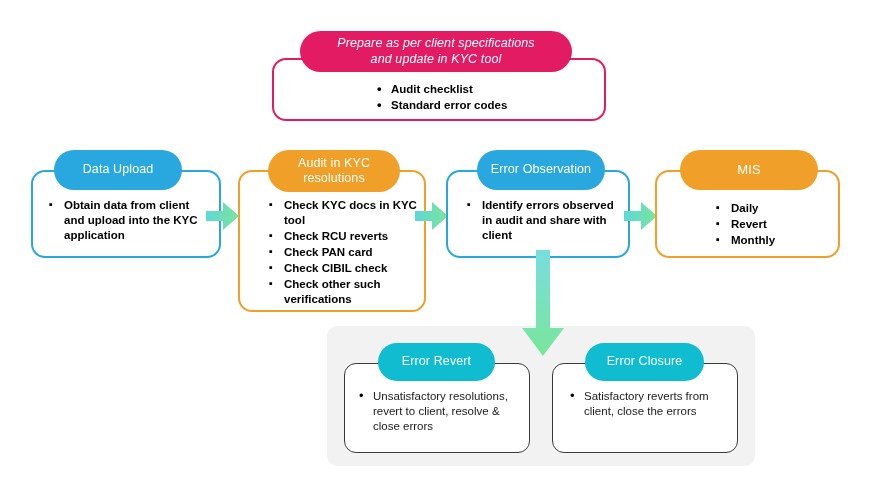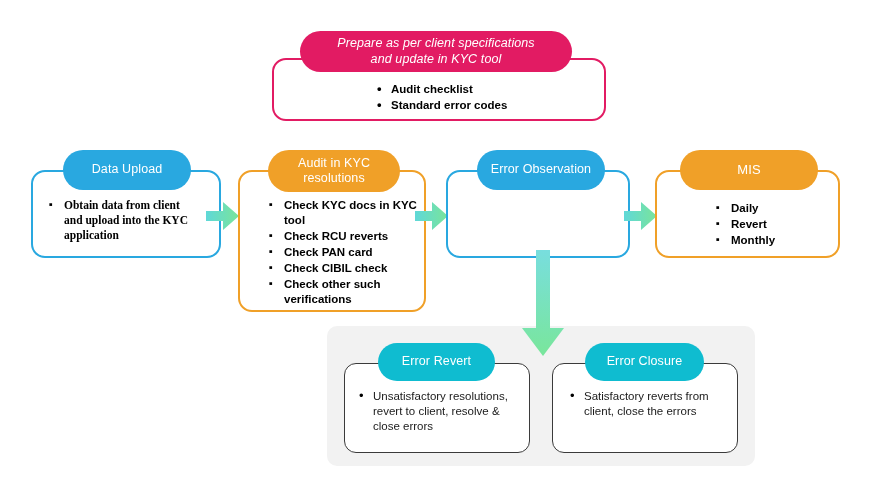--- a/index.html
+++ b/index.html
@@ -113,25 +113,25 @@
     </span>
   </div>
 
   <ul class="bullets dotb bold" style="left:375px; top:82px; width:230px; font-size:11.5px;">
     <li>Audit checklist</li>
     <li>Standard error codes</li>
   </ul>
 
   <div class="card blue" style="left:31px; top:170px; width:190px; height:88px;"></div>
 
-  <div class="pill blue" style="left:63px; top:150px; width:128px; height:40px; font-size:12.5px;">
+  <div class="pill blue" style="left:54px; top:150px; width:128px; height:40px; font-size:12.5px;">
     <span>Data Upload</span>
   </div>
 
-  <ul class="bullets bold" style="left:48px; top:198px; width:150px; font-size:11.5px;font-family:Liberation Serif, serif;">
+  <ul class="bullets bold" style="left:48px; top:198px; width:150px; font-size:11.5px;">
     <li>Obtain data from client and upload into the KYC application</li>
   </ul>
 
   <svg class="harrow" style="left:206px; top:199px;" viewBox="0 0 34 34">
     <defs>
       <linearGradient id="g1" x1="0" y1="0" x2="1" y2="0">
         <stop offset="0%" stop-color="#5fd8d8"></stop>
         <stop offset="100%" stop-color="#7ae49a"></stop>
       </linearGradient>
     </defs>
@@ -164,20 +164,23 @@
     </defs>
     <path d="M0,12 L17,12 L17,3 L33,17 L17,31 L17,22 L0,22 Z" fill="url(#g2)"></path>
   </svg>
 
   <div class="card blue" style="left:446px; top:170px; width:184px; height:88px;"></div>
 
   <div class="pill blue" style="left:477px; top:150px; width:128px; height:40px; font-size:12.5px;">
     <span>Error Observation</span>
   </div>
 
+  <ul class="bullets bold" style="left:466px; top:198px; width:152px; font-size:11.5px;">
+    <li>Identify errors observed in audit and share with client</li>
+  </ul>
 
   <svg class="harrow" style="left:624px; top:199px;" viewBox="0 0 34 34">
     <defs>
       <linearGradient id="g3" x1="0" y1="0" x2="1" y2="0">
         <stop offset="0%" stop-color="#5fd8d8"></stop>
         <stop offset="100%" stop-color="#7ae49a"></stop>
       </linearGradient>
     </defs>
     <path d="M0,12 L17,12 L17,3 L33,17 L17,31 L17,22 L0,22 Z" fill="url(#g3)"></path>
   </svg>

